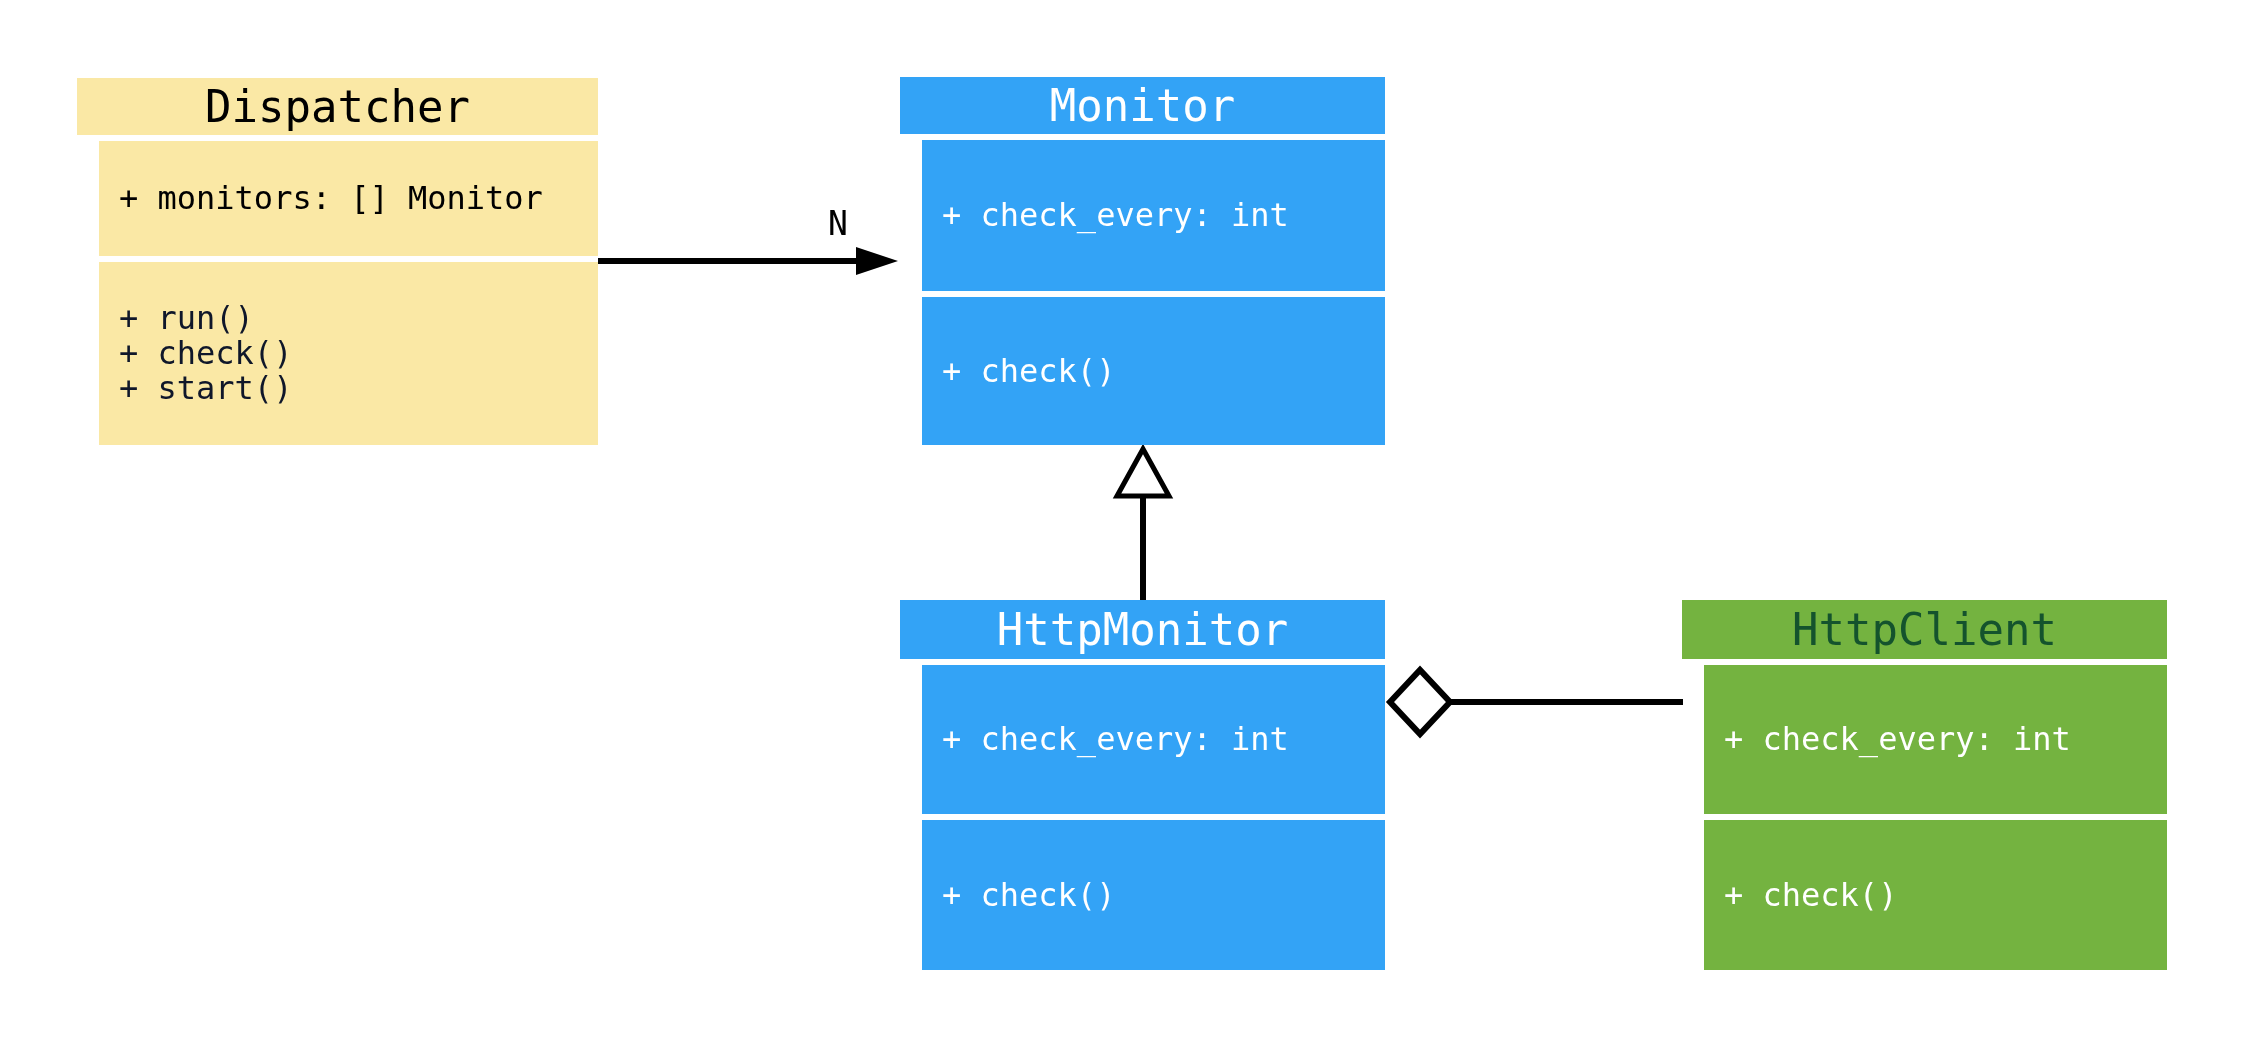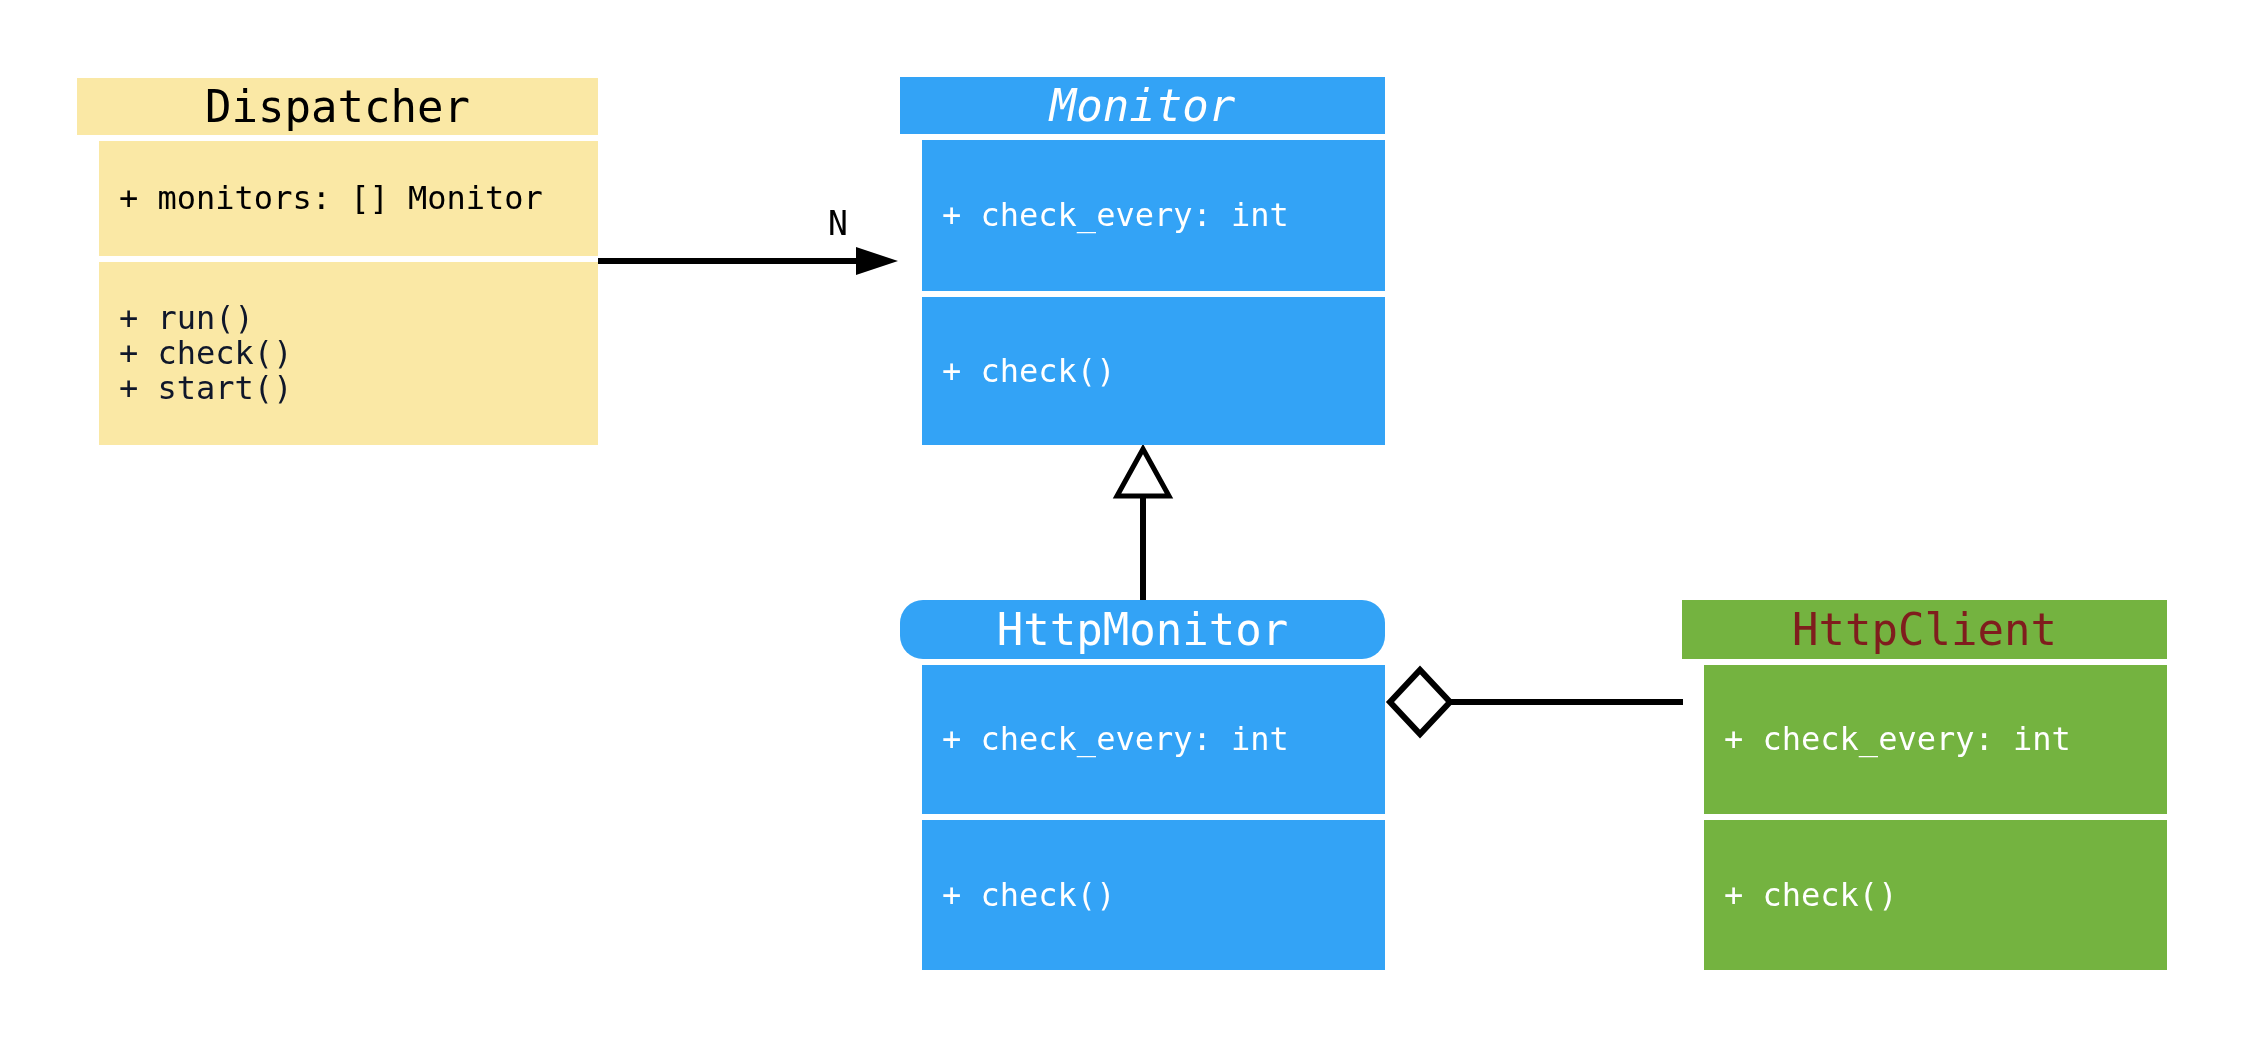--- a/index.html
+++ b/index.html
@@ -14,21 +14,21 @@
   .sec {
     display: flex;
     flex-direction: column;
     justify-content: center;
     font-size: 32px;
   }
   .sec.title {
     align-items: center;
     font-size: 44px;
   }
-  .sec.title.abstract { font-style: italic; }
+  .sec.title.abstract { }
   .sec.attrs, .sec.methods {
     padding-left: 20px;
     margin-top: 6px;       
     align-items: flex-start;
     margin-left: 22px;
   }
   .memberline { line-height: 35px; white-space: pre; }
   .connector-layer {
     position: absolute; left: 0; top: 0;
     width: 2244px; height: 1048px;
@@ -74,30 +74,30 @@
   <div class="sec title abstract" style="height: 57px; background-color: rgb(51, 163, 246); color: rgb(255, 255, 255);">Monitor</div>
   <div class="sec attrs" style="height: 151px; background-color: rgb(51, 163, 246); color: rgb(255, 255, 255);">
     <div class="memberline">+ check_every: int</div>
   </div>
   <div class="sec methods" style="height: 148px; background-color: rgb(51, 163, 246); color: rgb(255, 255, 255);">
     <div class="memberline">+ check()</div>
   </div>
 </div>
 
 <div class="uml-class" style="left:900px; top:600px; width:485px;">
-  <div class="sec title" style="height: 59px; background-color: rgb(51, 163, 246); color: rgb(255, 255, 255); border-radius: 23px;">HttpMonitor</div>
+  <div class="sec title" style="height: 59px; background-color: rgb(51, 163, 246); color: rgb(255, 255, 255);">HttpMonitor</div>
   <div class="sec attrs" style="height: 149px; background-color: rgb(51, 163, 246); color: rgb(255, 255, 255);">
     <div class="memberline">+ check_every: int</div>
   </div>
   <div class="sec methods" style="height: 150px; background-color: rgb(51, 163, 246); color: rgb(255, 255, 255);">
     <div class="memberline">+ check()</div>
   </div>
 </div>
 
 <div class="uml-class" style="left:1682px; top:600px; width:485px;">
-  <div class="sec title" style="height: 59px; background-color: rgb(116, 179, 64); color: #7f1d1d;">HttpClient</div>
+  <div class="sec title" style="height: 59px; background-color: rgb(116, 179, 64); color: #14532d;">HttpClient</div>
   <div class="sec attrs" style="height: 149px; background-color: rgb(116, 179, 64); color: rgb(255, 255, 255);">
     <div class="memberline">+ check_every: int</div>
   </div>
   <div class="sec methods" style="height: 150px; background-color: rgb(116, 179, 64); color: rgb(255, 255, 255);">
     <div class="memberline">+ check()</div>
   </div>
 </div>
 
 </body></html>

